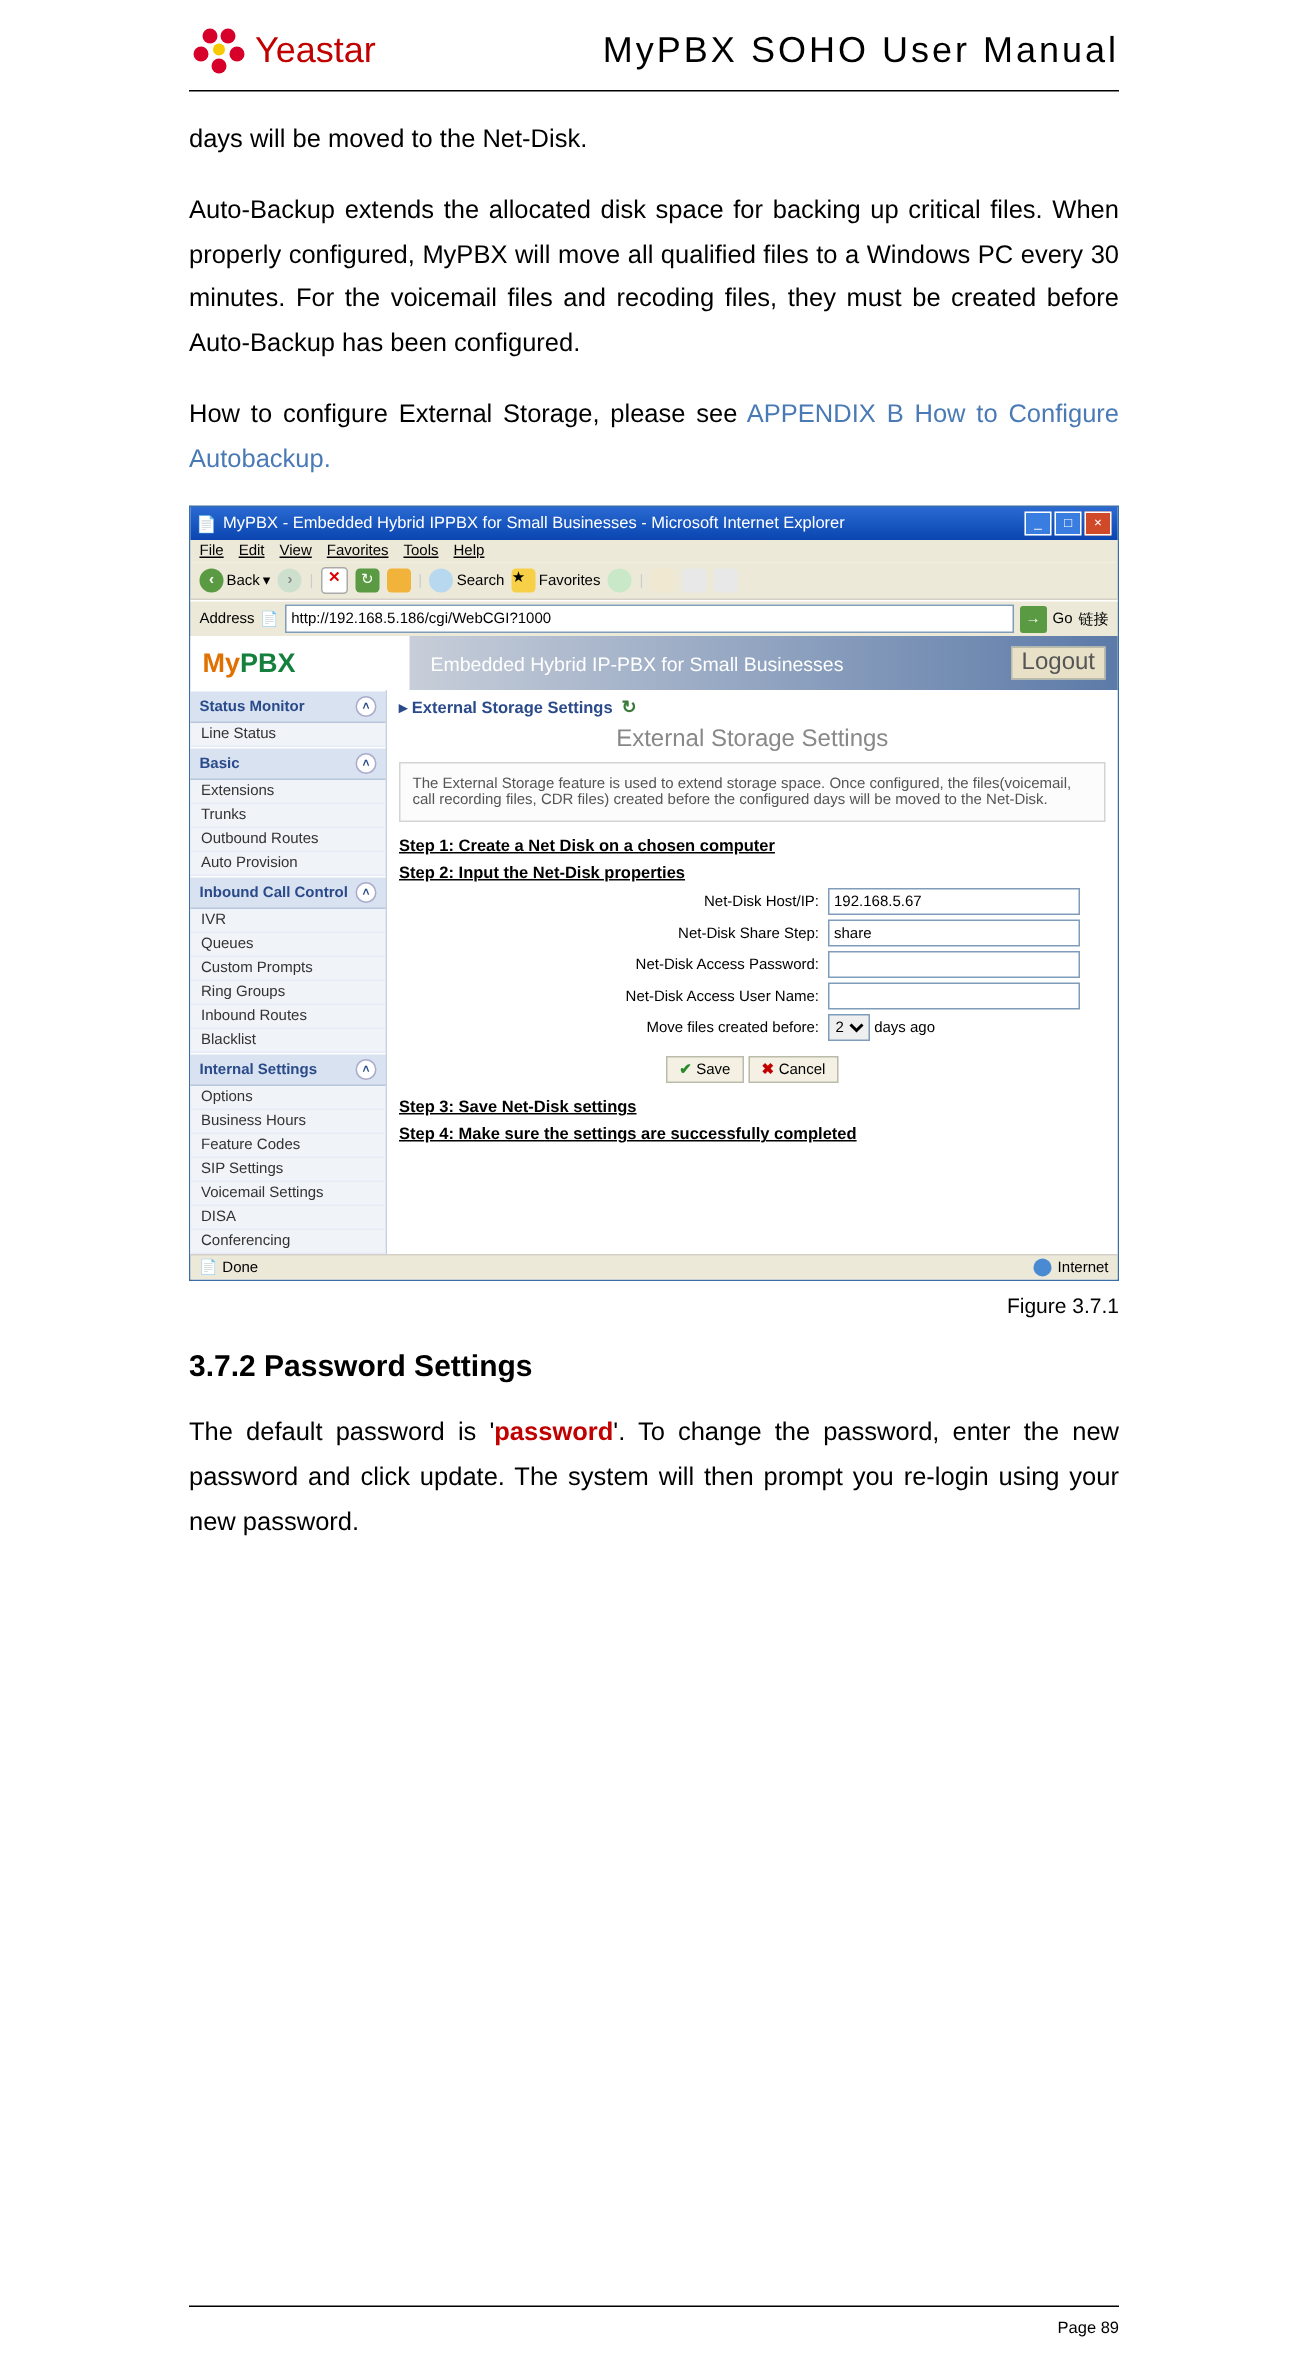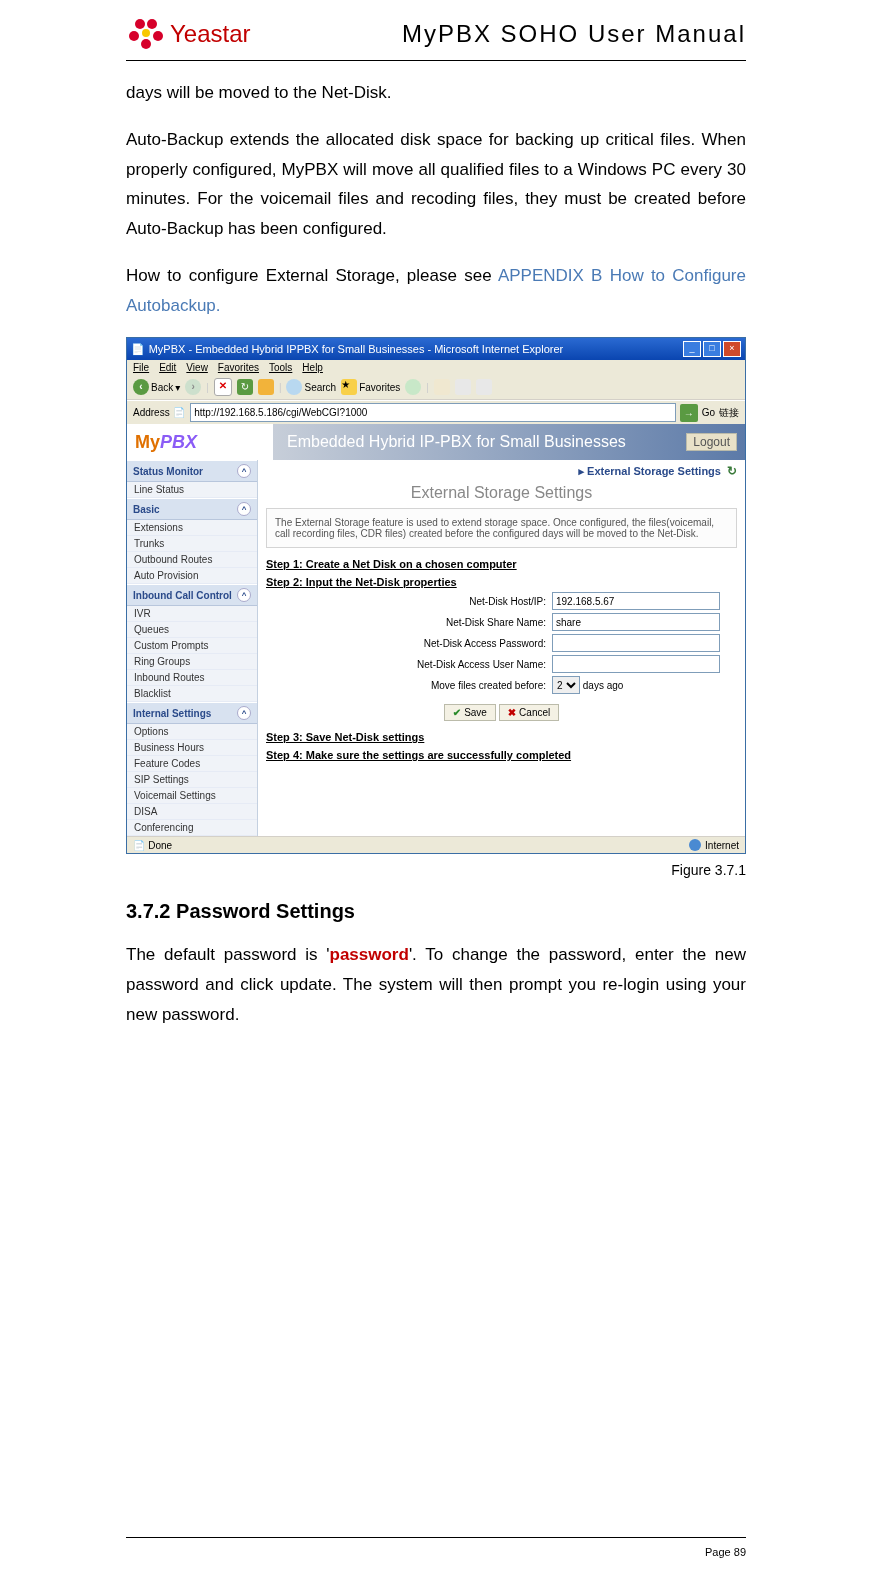--- a/index.html
+++ b/index.html
@@ -35,30 +35,30 @@
   .ic.ref{background:#5a9a42;color:#fff;text-align:center;line-height:16px;border-radius:3px;}
   .ic.home{background:#f2b33a;border-radius:3px;}
   .ic.search{background:#b8d8f0;border-radius:50%;}
   .ic.fav{background:#f8d048;}
   .addr{background:#ece9d8;padding:2px 6px;display:flex;align-items:center;gap:4px;font-size:10px;border-top:1px solid #fff;}
   .addr input{flex:1;border:1px solid #7f9db9;height:17px;font-size:10px;padding:0 3px;}
   .go-btn{background:#5a9a42;color:#fff;width:18px;height:18px;text-align:center;line-height:18px;border-radius:2px;font-weight:bold;}
   .app-header{background:linear-gradient(to right,#e8e8e8,#5c7aa8);height:36px;display:flex;align-items:center;}
   .app-logo{background:#fff;height:36px;width:130px;display:flex;align-items:center;padding:0 8px;font-size:18px;font-weight:bold;}
   .app-logo .my{color:#e07000;}
-  .app-logo .pbx{color:#8b5cf6;font-style:italic;}
-  .app-tag{color:#fff;font-size:16px;margin-left:14px;}
-  .logout{margin-left:auto;margin-right:8px;background:#e8e1c8;border:1px solid #bba;padding:1px 6px;font-size:12px;color:#555;}
+  .app-logo .pbx{color:#15803d;}
+  .app-tag{color:#fff;font-size:13px;margin-left:14px;}
+  .logout{margin-left:auto;margin-right:8px;background:#e8e1c8;border:1px solid #bba;padding:1px 6px;font-size:16px;color:#555;}
   .app-body{display:flex;background:#fff;}
   .sidebar{width:130px;background:#e6ebf5;border-right:1px solid #c4d0e0;}
   .sb-group-hdr{background:#d8e2f0;border-top:1px solid #fff;border-bottom:1px solid #b8c6dc;padding:3px 6px;color:#2a4a8a;font-weight:bold;font-size:10px;display:flex;justify-content:space-between;align-items:center;}
   .sb-group-hdr .chev{width:12px;height:12px;background:#fff;border:1px solid #aac;border-radius:50%;color:#2a4a8a;font-size:8px;text-align:center;line-height:11px;}
   .sb-item{padding:2px 7px;font-size:10px;color:#333;background:#f0f3f8;border-bottom:1px solid #e6ebf5;}
   .main{flex:1;padding:4px 8px;}
-  .crumb{color:#2a4a8a;font-weight:bold;font-size:11px;text-align:right;}
+  .crumb{color:#2a4a8a;font-weight:bold;font-size:11px;}
   .crumb .arrow{color:#2a4a8a;margin-right:3px;}
   .crumb .refresh{color:#3a7a3a;font-size:12px;margin-left:6px;}
   .panel-title{text-align:center;font-size:16px;color:#888;margin:6px 0;}
   .info-box{border:1px solid #d4d4d4;background:#fcfcfc;padding:8px;font-size:10px;color:#555;margin-bottom:10px;}
   .step{font-size:11px;font-weight:bold;text-decoration:underline;margin:6px 0 4px 0;}
   .form-row{display:flex;align-items:center;margin:3px 0;font-size:10px;}
   .form-row label{width:280px;text-align:right;padding-right:6px;}
   .form-row input{border:1px solid #7f9db9;height:16px;width:160px;font-size:10px;padding:0 3px;}
   .form-row select{border:1px solid #7f9db9;height:18px;font-size:10px;}
   .btn-row{text-align:center;margin:10px 0;}
@@ -200,21 +200,21 @@
         <div class="crumb"><span class="arrow">▸</span><span>External Storage Settings</span><span class="refresh">↻</span></div>
         <div class="panel-title">External Storage Settings</div>
         <div class="info-box">The External Storage feature is used to extend storage space. Once configured, the files(voicemail, call recording files, CDR files) created before the configured days will be moved to the Net-Disk.</div>
         <div class="step">Step 1: Create a Net Disk on a chosen computer</div>
         <div class="step">Step 2: Input the Net-Disk properties</div>
         <div class="form-row">
             <label>Net-Disk Host/IP:</label>
             <input value="192.168.5.67" style="">
           </div>
         <div class="form-row">
-            <label>Net-Disk Share Name:</label>
+            <label>Net-Disk Share Step:</label>
             <input value="share" style="">
           </div>
         <div class="form-row">
             <label>Net-Disk Access Password:</label>
             <input type="password" value="" style="">
           </div>
         <div class="form-row">
             <label>Net-Disk Access User Name:</label>
             <input value="" style="">
           </div>

